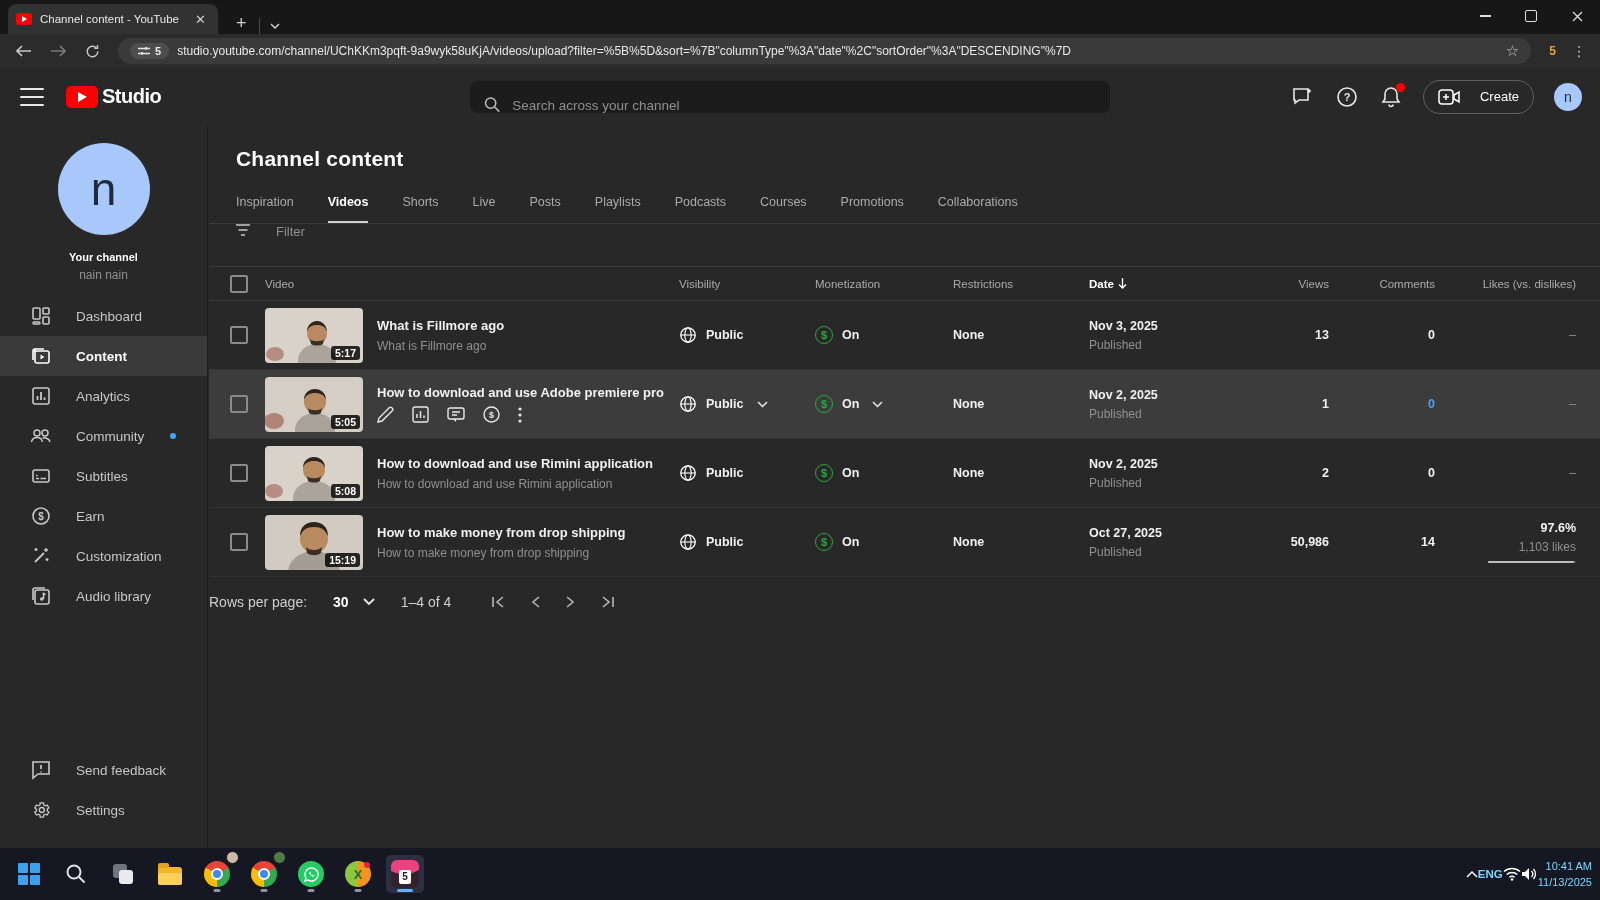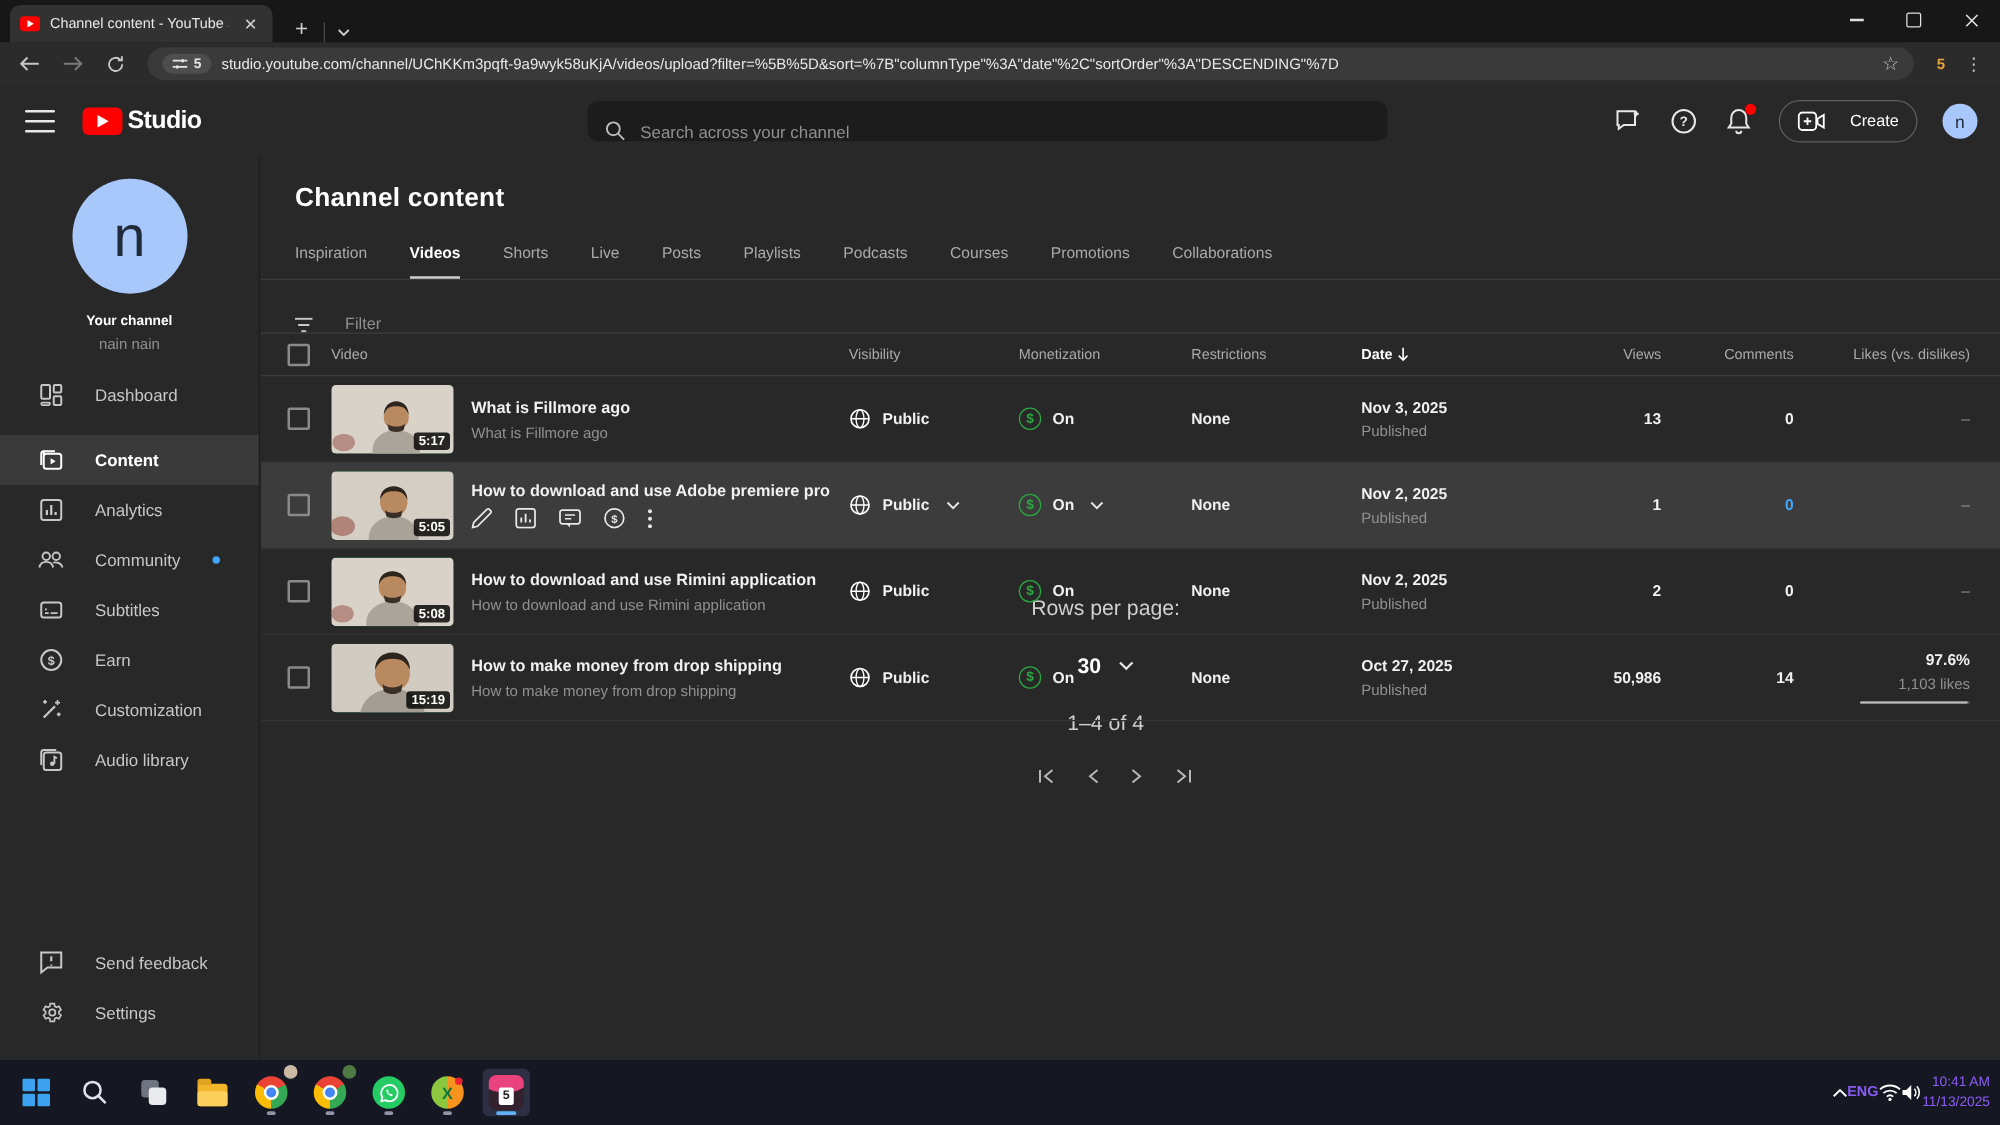--- a/index.html
+++ b/index.html
@@ -47,33 +47,33 @@
   .create-btn { display:flex; align-items:center; gap:20px; border:1px solid #5f5f5f; border-radius:17px; height:34px; padding:0 14px; color:#fff; font-size:13px; font-weight:normal; }
   .avatar-sm { width:28px; height:28px; border-radius:50%; background:#a8c7fa; color:#1f2a3a; display:flex; align-items:center; justify-content:center; font-size:14px; }
 
   
   .sidebar { position:absolute; left:0; top:125px; width:208px; height:723px; background:#282828; border-right:1px solid #1d1d1d; }
   .channel-avatar { width:92px; height:92px; border-radius:50%; background:#a8c7fa; color:#1f2a3a; font-size:46px; display:flex; align-items:center; justify-content:center; margin:18px auto 0; }
   .channel-name { color:#fff; font-size:11px; font-weight:bold; text-align:center; margin-top:16px; }
   .channel-handle { color:#909090; font-size:12px; text-align:center; margin-top:5px; }
   .nav-list { margin-top:14px; }
   .side-item { display:flex; align-items:center; gap:24px; height:40px; padding-left:30px; color:#c7c7c7; font-size:13.5px; position:relative; }
-  .side-item.active { background:#3a3a3a; color:#fff; font-weight:bold;margin-top:12px; }
+  .side-item.active { background:#3a3a3a; color:#fff; font-weight:bold; }
   .side-item .sicon { width:22px; height:22px; flex:none; display:flex; align-items:center; justify-content:center; }
   .blue-dot { width:6px; height:6px; border-radius:50%; background:#3ea6ff; margin-left:2px; }
   .sidebar-footer { position:absolute; bottom:18px; left:0; width:100%; }
 
   
   .main { position:absolute; left:209px; top:125px; width:1391px; height:723px; background:#282828; }
   .page-title { color:#fff; font-size:21px; font-weight:bold; padding:22px 0 0 27px; letter-spacing:0.2px; }
   .tabs-row { display:flex; gap:34px; padding:0 0 0 27px; margin-top:24px; border-bottom:1px solid #3d3d3d; }
   .tab-item { color:#aaa; font-size:12.5px; padding-bottom:14px; position:relative; }
   .tab-item.active { color:#fff; font-weight:bold; }
   .tab-item.active:after { content:""; position:absolute; left:0; right:0; bottom:0; height:2px; background:#cfcfcf; }
-  .filter-row { display:flex; align-items:flex-end; gap:24px; height:43px; padding-left:27px; border-bottom:1px solid #3d3d3d; }
+  .filter-row { display:flex; align-items:flex-start; gap:24px; height:43px; padding-left:27px; border-bottom:1px solid #3d3d3d; }
   .filter-label { color:#909090; font-size:13px; }
 
   .grid-row { display:grid; grid-template-columns:56px 414px 136px 138px 136px 150px 90px 106px 141px; align-items:center; }
   .thead { height:34px; border-bottom:1px solid #3d3d3d; }
   .th { color:#aaa; font-size:11.5px; }
   .th.right, .td.right { text-align:right; }
   .th-date { color:#fff; font-weight:bold; display:flex; align-items:center; gap:4px; }
   .cb { width:18px; height:18px; border:2px solid #8a8a8a; border-radius:2px; margin-left:21px; }
 
   .vrow { height:69px; border-bottom:1px solid #333; position:relative; }
@@ -84,21 +84,21 @@
   .v-title { color:#f1f1f1; font-size:13px; font-weight:bold; margin-bottom:6px; white-space:nowrap; }
   .v-desc { color:#909090; font-size:12px; }
   .row-actions { display:flex; gap:18px; align-items:center; margin-top:4px; }
   .cell-ic { display:flex; align-items:center; gap:9px; color:#f1f1f1; font-size:12.5px; font-weight:bold; }
   .td { color:#f1f1f1; font-size:12.5px; }
   .td .sub { color:#909090; font-size:12px; font-weight:normal; margin-top:5px; }
   .td.bold { font-weight:bold; }
   .likes-bar { width:88px; height:2.5px; background:#555; margin-top:7px; margin-left:auto; border-radius:2px; overflow:hidden; }
   .likes-bar i { display:block; height:100%; background:#bdbdbd; }
 
-  .pagination { display:flex; align-items:center; justify-content:flex-end; gap:26px; height:50px; padding-right:40px; color:#cfcfcf; font-size:17px;flex-direction:column; }
+  .pagination { display:flex; align-items:center; justify-content:flex-start; gap:26px; height:50px; padding-right:40px; color:#cfcfcf; font-size:14px; }
   .pag-nav { display:flex; gap:26px; margin-left:14px; }
 
   
   .taskbar { position:absolute; left:0; top:848px; width:1600px; height:52px; background:#151823; display:flex; align-items:center; padding-left:10px; }
   .tb-icons { display:flex; align-items:center; gap:9px; }
   .tb-slot { width:38px; height:38px; border-radius:5px; display:flex; align-items:center; justify-content:center; position:relative; }
   .tb-slot.running:after { content:""; position:absolute; bottom:1px; left:50%; transform:translateX(-50%); width:7px; height:3px; border-radius:2px; background:#8f93a3; }
   .tb-slot.active-app { background:#2c3042; }
   .tb-slot.active-app:after { content:""; position:absolute; bottom:1px; left:50%; transform:translateX(-50%); width:16px; height:3px; border-radius:2px; background:#5fb3f5; }
   .win-logo { width:22px; height:22px; display:grid; grid-template-columns:1fr 1fr; grid-template-rows:1fr 1fr; gap:2px; }
@@ -112,21 +112,21 @@
   .folder:after { content:""; position:absolute; left:0; top:6px; width:24px; height:12px; background:#fbcf5c; border-radius:2px; }
   .chrome { width:26px; height:26px; border-radius:50%; background:conic-gradient(from -60deg, #ea4335 0 120deg, #34a853 120deg 240deg, #fbbc05 240deg 360deg); position:relative; }
   .chrome:after { content:""; position:absolute; left:7px; top:7px; width:12px; height:12px; background:#4285f4; border:2px solid #fff; border-radius:50%; box-sizing:border-box; }
   .mini-avatar { position:absolute; right:-3px; top:-4px; width:13px; height:13px; border-radius:50%; border:1px solid #151823; }
   .whatsapp { width:26px; height:26px; border-radius:50%; background:#24cc63; display:flex; align-items:center; justify-content:center; }
   .xender { width:26px; height:26px; border-radius:50%; background:conic-gradient(#f7941d 0 180deg, #8dc63f 180deg 360deg); display:flex; align-items:center; justify-content:center; color:#173; font-weight:bold; font-size:13px; position:relative; }
   .xender:after { content:""; position:absolute; right:1px; top:1px; width:6px; height:6px; border-radius:50%; background:#e23; }
   .rec-app { width:28px; height:28px; border-radius:6px; background:#33212e; position:relative; overflow:hidden; }
   .rec-app:before { content:""; position:absolute; left:-6px; top:-8px; width:38px; height:22px; border-radius:50%; background:#e9427c; }
   .rec-app:after { content:"5"; position:absolute; left:8px; top:10px; width:12px; height:14px; background:#fff; border-radius:2px; color:#222; font-size:10px; font-weight:bold; text-align:center; line-height:14px; }
-  .tray { position:absolute; right:8px; top:0; height:52px; display:flex; align-items:center; color:#8b5cf6; }
+  .tray { position:absolute; right:8px; top:0; height:52px; display:flex; align-items:center; color:#7dd3fc; }
   .tray-lang { font-size:11.5px; font-weight:bold; }
   .tray-clock { text-align:right; font-size:11px; line-height:1.5; }
 
   .dollar-circle { width:18px; height:18px; border:1.6px solid #2ba640; border-radius:50%; color:#2ba640; font-size:11px; font-weight:bold; display:flex; align-items:center; justify-content:center; flex:none; }
   .chev { margin-left:4px; }
 </style>
 </head>
 <body>
 
 <div class="tabstrip">

